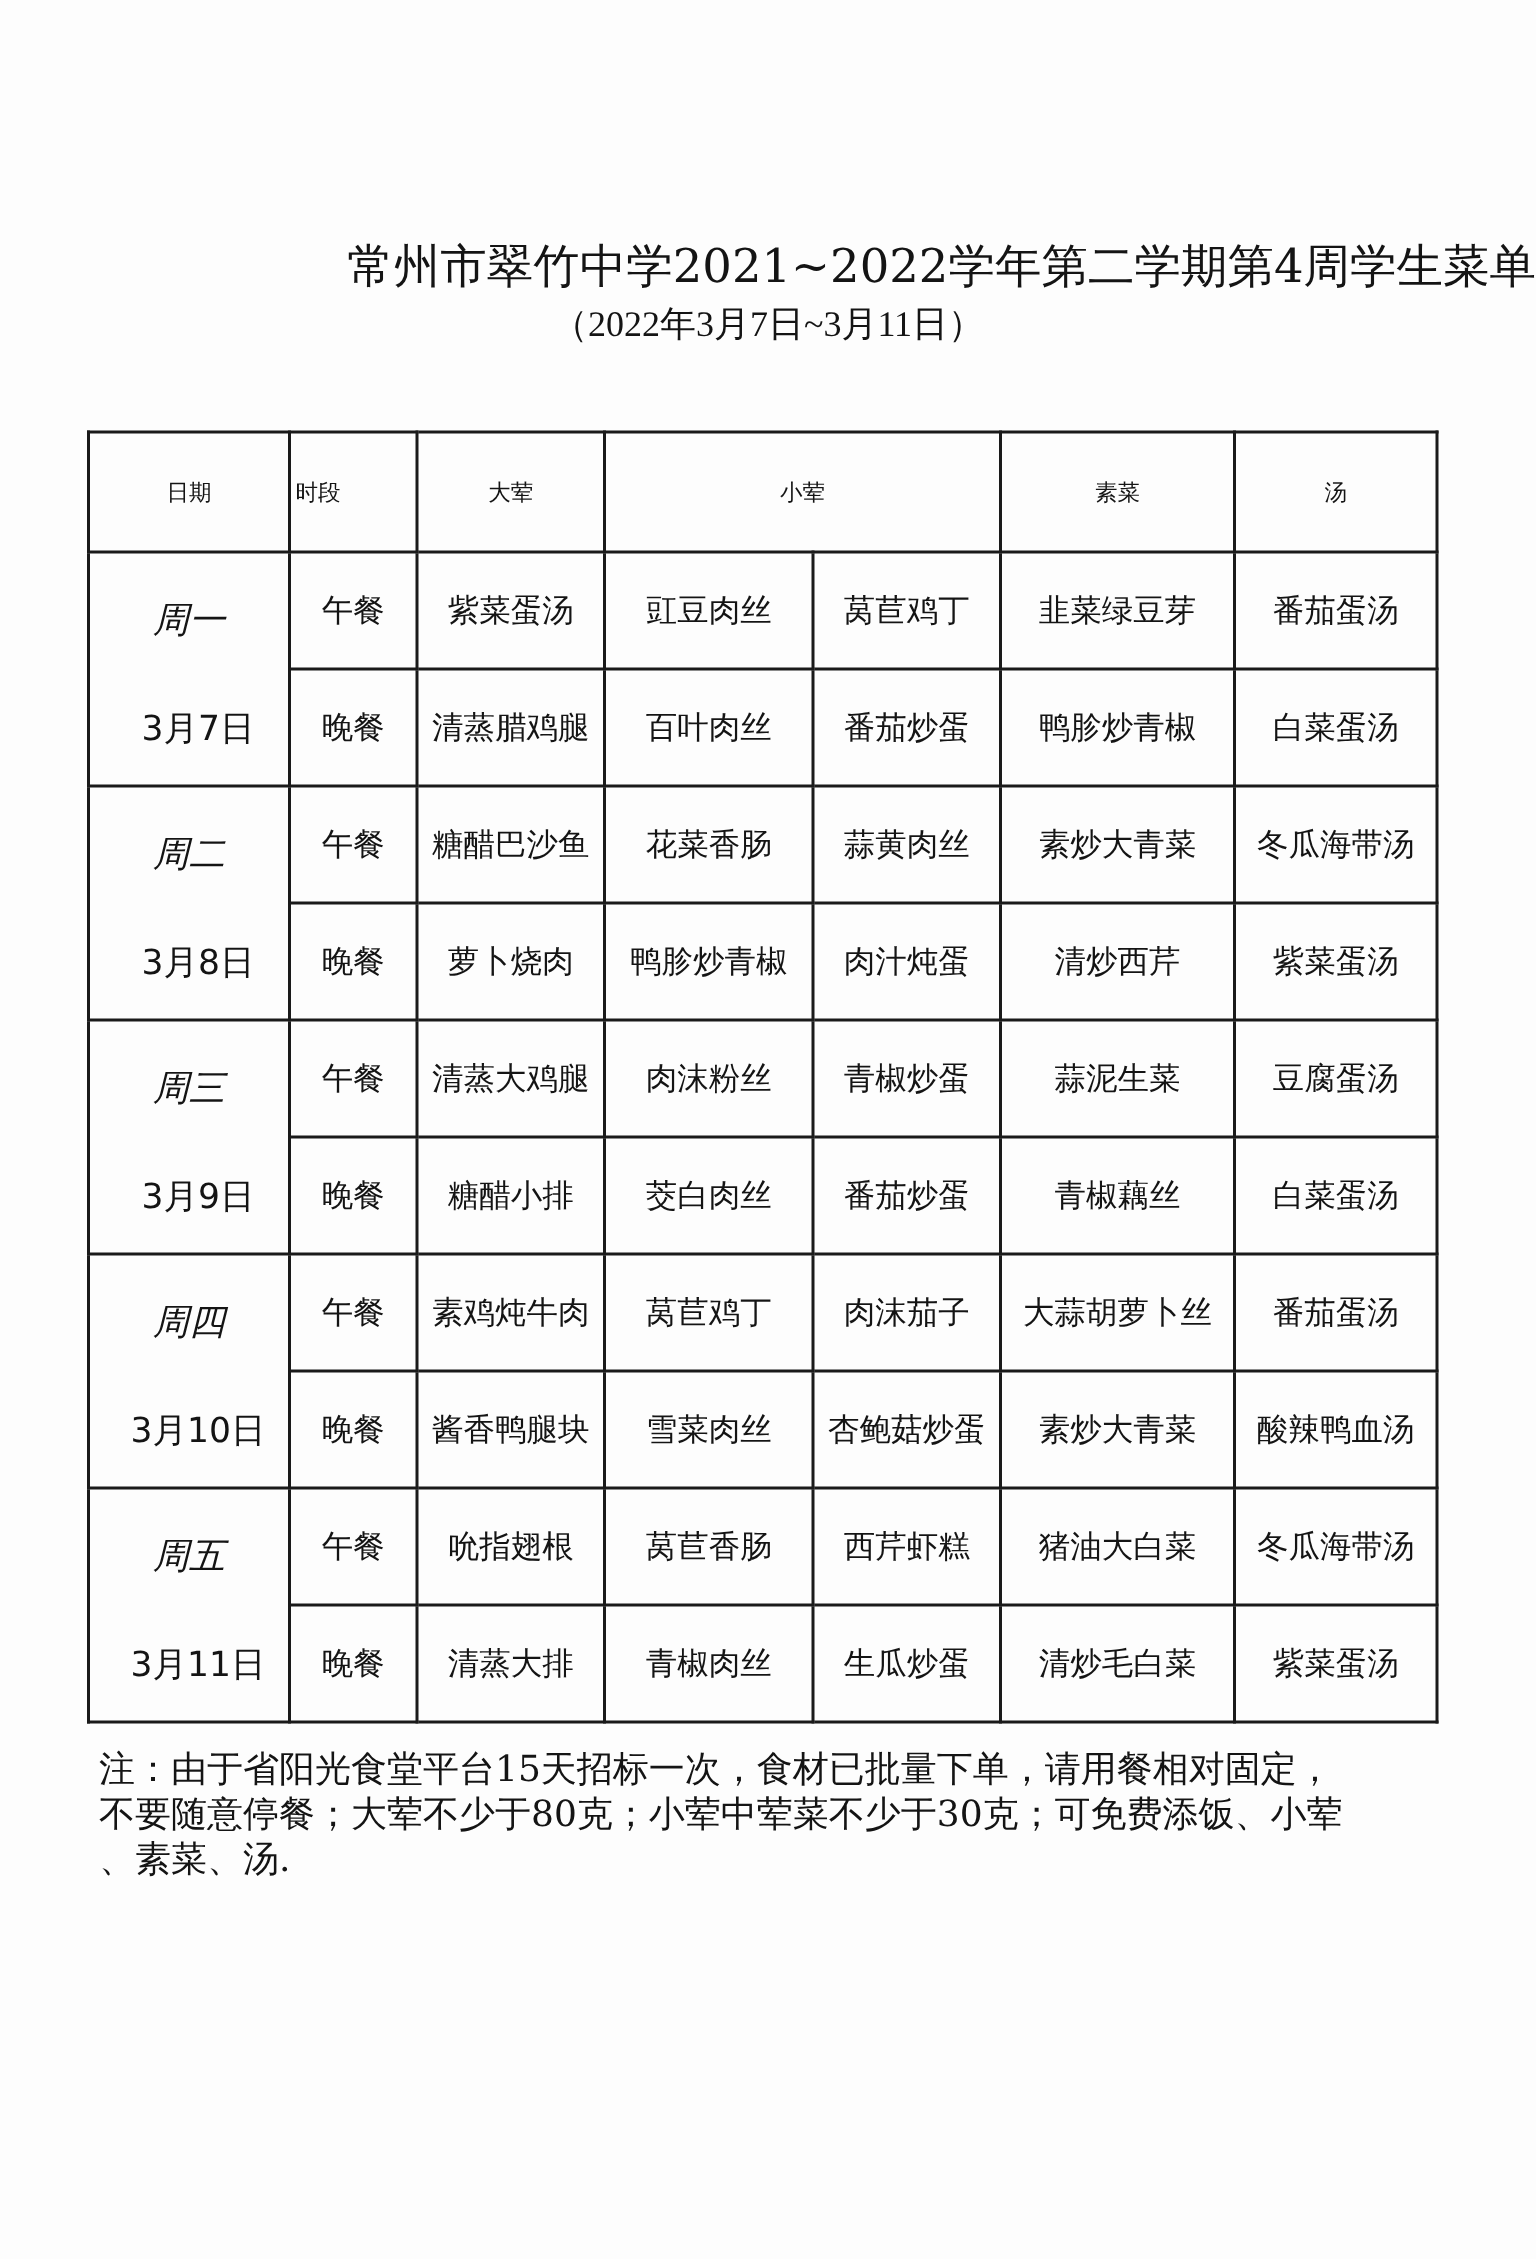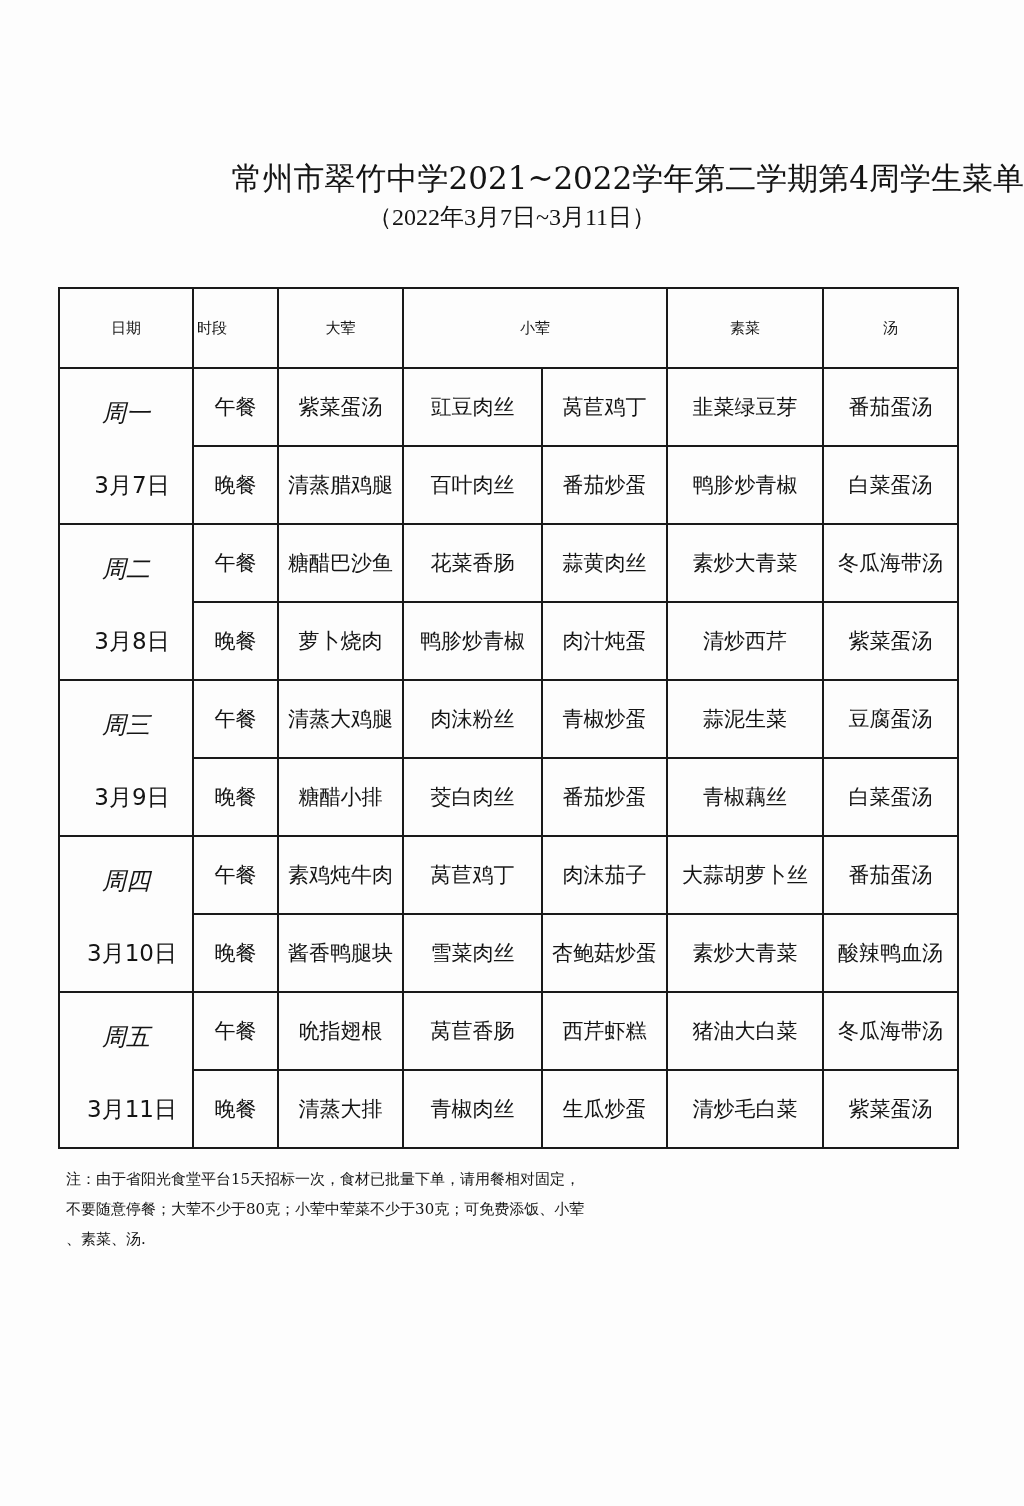--- a/index.html
+++ b/index.html
@@ -80,21 +80,21 @@
       font-size: 23px;
     }
     td.meal-cell {
       font-size: 23px;
     }
     .note {
       position: absolute;
       left: 66px;
       top: 1164px;
       width: 880px;
-      font-size: 15px;
+      font-size: 24px;
       line-height: 30px;
       font-family: "DejaVu Serif", serif;
     }
   </style>
 </head>
 <body>
 
 <div class="title">常州市翠竹中学2021~2022学年第二学期第4周学生菜单</div>
 <div class="subtitle">（2022年3月7日~3月11日）</div>
 

